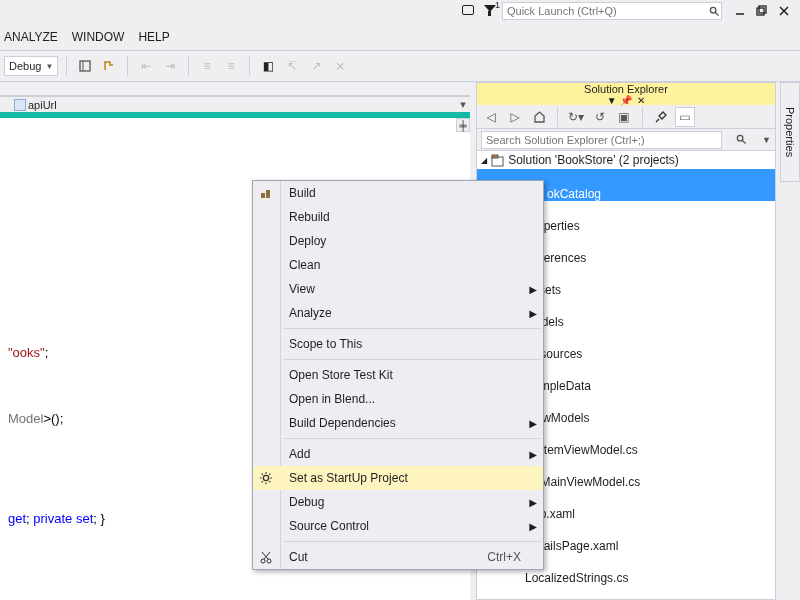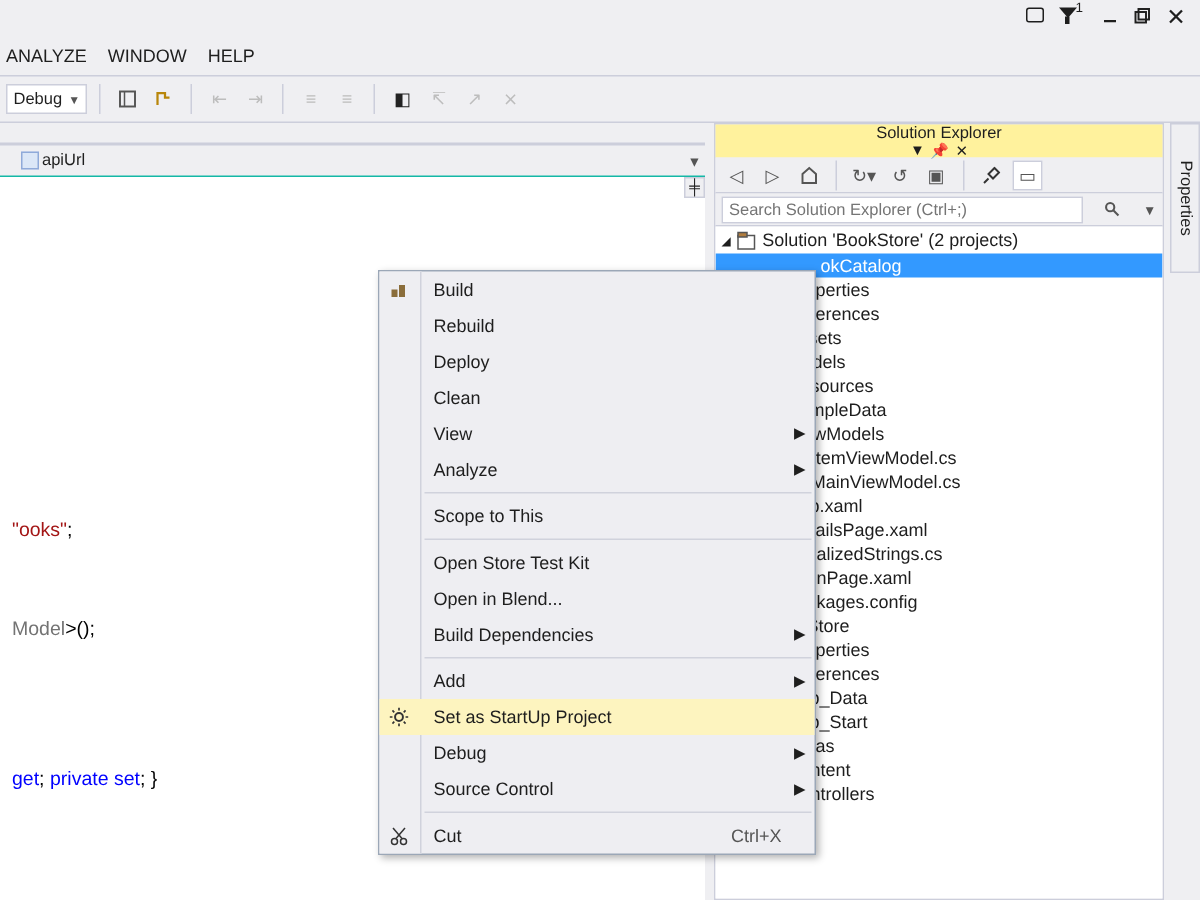--- a/index.html
+++ b/index.html
@@ -16,38 +16,38 @@
 .menubar span { cursor: pointer; }
 
 .toolbar { position: absolute; top: 50px; left: 0; right: 0; height: 32px; display: flex; align-items: center; padding-left: 4px; gap: 4px; border-top: 1px solid #cccedb; border-bottom: 1px solid #cccedb; background: #efeff2; }
 .tb-combo { display: flex; align-items: center; border: 1px solid #cccedb; height: 20px; background: #fff; padding: 0 4px; font-size: 11px; }
 .tb-combo .chev { margin-left: 4px; font-size: 8px; color: #555; }
 .tb-sep { width: 1px; height: 20px; background: #cccedb; margin: 0 4px; }
 .tb-btn { width: 20px; height: 20px; display: flex; align-items: center; justify-content: center; color: #555; font-size: 12px; cursor: pointer; }
 .tb-btn.dim { color: #bdbdbd; }
 
 .left-area { position: absolute; top: 82px; left: 0; width: 470px; bottom: 0; background: #fff; }
-.breadcrumb { height: 22px; border-top: 1px solid #cccedb; border-bottom: 1px solid #14b8a6; background: #efeff2; display: flex; align-items: center; padding-left: 4px; font-size: 11px; }
+.breadcrumb { height: 22px; border-top: 1px solid #cccedb; border-bottom: 6px solid #14b8a6; background: #efeff2; display: flex; align-items: center; padding-left: 4px; font-size: 11px; }
 .breadcrumb .bc-item { display: flex; align-items: center; gap: 2px; padding: 0 4px; }
 .breadcrumb .bc-icon { width: 12px; height: 12px; border: 1px solid #8faad9; background: #dbe7f7; }
 .code-area { position: relative; padding: 6px 8px; font-family: Consolas, monospace; font-size: 13px; line-height: 18px; color: #000; }
 .code-area .kw { color: #0000ff; }
 .code-area .str { color: #a31515; }
 .code-area .typ { color: #737373; }
 
 .sol-panel { position: absolute; top: 82px; left: 476px; width: 300px; bottom: 0; border: 1px solid #cccedb; }
 .sol-title { height: 22px; background: #fff29d; display: flex; align-items: center; padding: 0 4px; justify-content: space-between; flex-direction: column; }
 .sol-title .txt { font-size: 11px; }
 .sol-title .tbuttons { display: flex; gap: 4px; font-size: 10px; }
 .sol-tools { height: 24px; background: #efeff2; border-bottom: 1px solid #cccedb; display: flex; align-items: center; gap: 4px; padding: 0 4px; }
 .sol-search { height: 22px; background: #efeff2; border-bottom: 1px solid #cccedb; display: flex; align-items: center; padding: 0 4px; gap: 12px; }
 .sol-search input { flex: 1; border: 1px solid #cccedb; height: 18px; font-size: 11px; padding: 0 4px; color: #777; outline: none; }
 .sol-tree { background: #fff; height: calc(100% - 68px); overflow: hidden; font-size: 12px; }
 .tree-root { padding: 2px 4px; display: flex; align-items: center; gap: 4px; }
-.tree-item { height: 16px; display: flex; align-items: center; padding-left: 48px; gap: 4px; }
+.tree-item { height: 32px; display: flex; align-items: flex-end; padding-left: 48px; gap: 4px; }
 .tree-item.selected { background: #3399ff; color: #fff; padding-left: 36px; }
 .cs-badge { font-size: 9px; color: #388a34; font-weight: bold; }
 
 .properties-tab { position: absolute; top: 82px; right: 0; width: 20px; height: 100px; background: #efeff2; border: 1px solid #cccedb; display: flex; align-items: center; justify-content: center; }
 .properties-tab span { writing-mode: vertical-rl; font-size: 11px; }
 
 .ctx-menu { position: absolute; top: 180px; left: 252px; width: 292px; background: #eeeef2; border: 1px solid #9ba7b7; box-shadow: 2px 2px 5px rgba(0,0,0,0.3); z-index: 100; }
 .ctx-menu .gutter { position: absolute; top: 0; left: 0; bottom: 0; width: 28px; background: #eeeef2; border-right: 1px solid #d0d2dc; }
 .ctx-item { position: relative; height: 24px; display: flex; align-items: center; padding-left: 36px; padding-right: 28px; font-size: 12px; cursor: pointer; }
 .ctx-item.highlight { background: #fdf4bf; }
@@ -68,20 +68,29 @@
 </head>
 <body>
 
 <div class="top-icons">
   <div class="winbtn">
       <div class="notif-icon"></div>
     </div>
   <div class="winbtn" style="position:relative;">
     <div class="funnel"></div>
     <span style="position:absolute; top:-1px; right:0; font-size:9px;">1</span>
+  </div>
+  <div class="quick-launch">
+    <input placeholder="Quick Launch (Ctrl+Q)" style="">
+    <div class="search-glyph">
+      <svg width="11" height="11" viewBox="0 0 16 16" fill="none" stroke="#555" stroke-width="2">
+          <circle cx="6" cy="6" r="4"></circle>
+          <line x1="9" y1="9" x2="14" y2="14"></line>
+        </svg>
+    </div>
   </div>
   <div class="spacer"></div>
   <div class="winbtn">
     <svg width="10" height="10">
         <line x1="1" y1="8" x2="9" y2="8" stroke="#1e1e1e" stroke-width="1.5"></line>
       </svg>
   </div>
   <div class="winbtn">
     <svg width="12" height="12">
         <rect x="1" y="3" width="7" height="7" fill="none" stroke="#1e1e1e" stroke-width="1.3"></rect>

